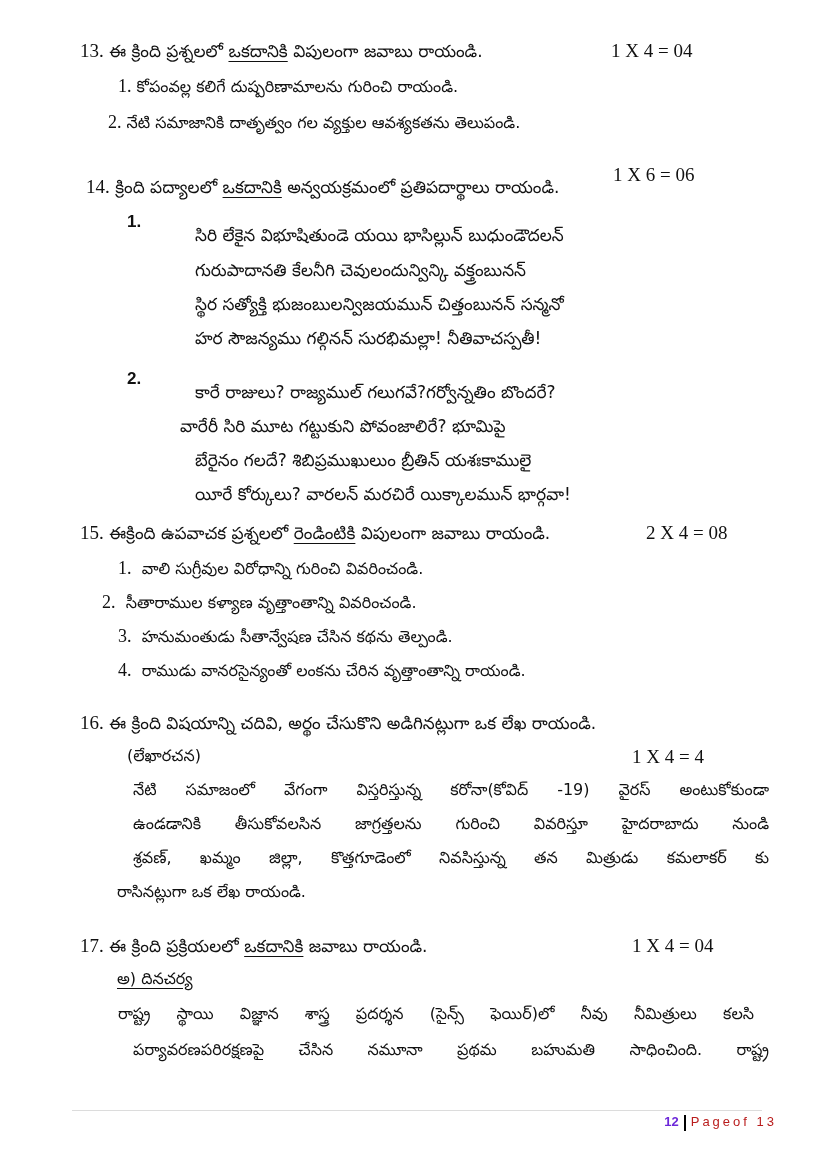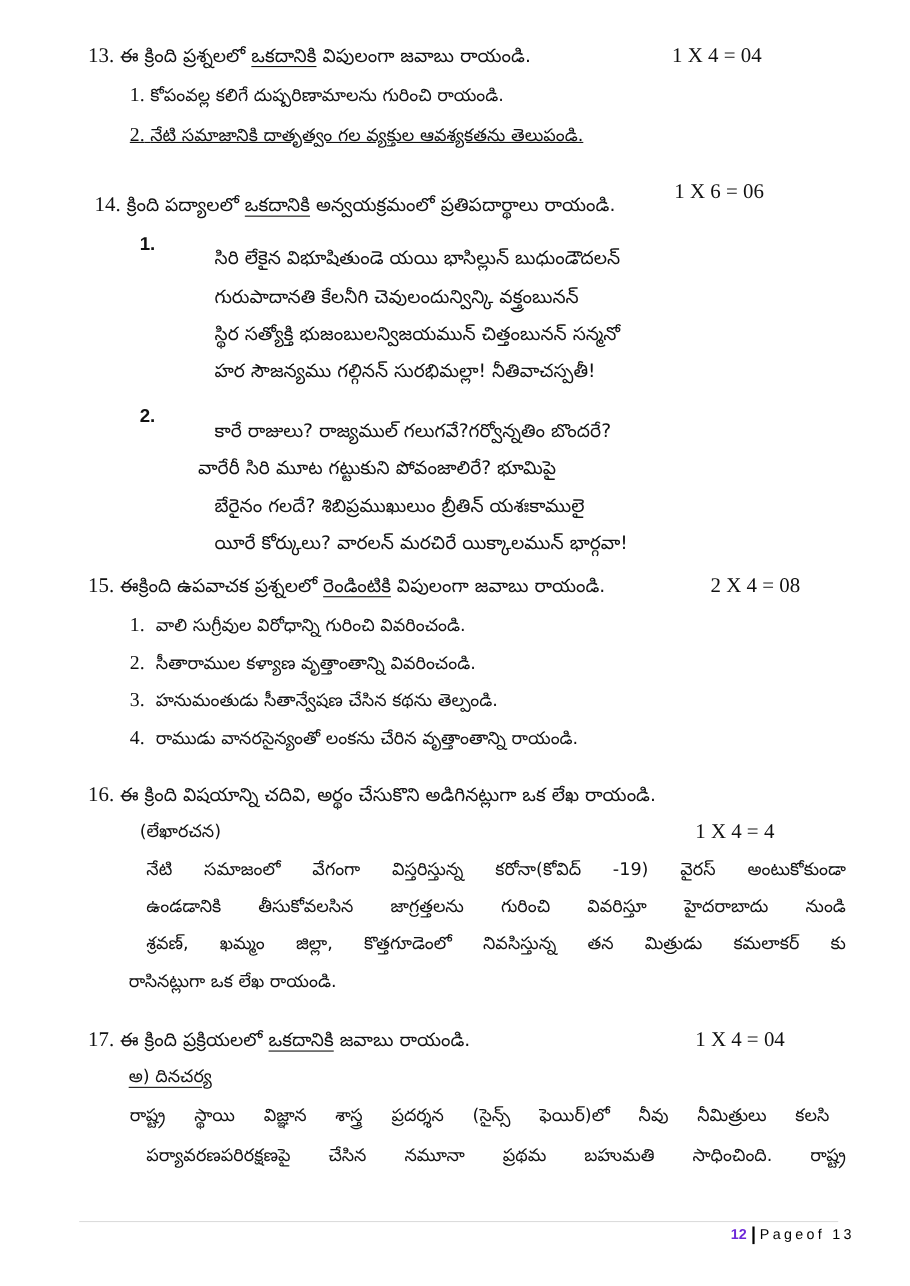--- a/index.html
+++ b/index.html
@@ -11,35 +11,35 @@
     .sub { font-size: 16px; }
     .serifnum { font-family: "Liberation Serif", serif; font-size: 18px; }
     .poem-num { font-family: "Liberation Sans", sans-serif; font-weight: bold; font-size: 17px; }
     .poem { font-size: 17px; margin-top: 14px; }
     .para { font-size: 16px; width: 636px; text-align: justify; text-align-last: justify; margin-left: 16px; }
     .u { text-decoration: underline; text-underline-offset: 4px; }
     .footer-rule { position: absolute; left: 72px; top: 1110px; width: 690px; height: 1px; background: #dcdcdc; }
     .footer { position: absolute; top: 1114px; right: 50px; font-family: "Liberation Sans", sans-serif; font-size: 13px; }
     .footer .pg { font-weight: bold; color: #6d28d9; }
     .footer .bar { display: inline-block; width: 2px; height: 16px; background: #000; vertical-align: middle; margin: 0 5px; }
-    .footer .pof { color: #000000; letter-spacing: 3px; }
+    .footer .pof { color: #b91c1c; letter-spacing: 3px; }
   </style>
 </head>
 <body>
 
 <div class="abs qhead" style="left:80px; top:40px;">
   <span class="qnum">13.</span>
   <span>ఈ క్రింది ప్రశ్నలలో </span><span class="u">ఒకదానికి</span><span> విపులంగా జవాబు రాయండి.</span>
 </div>
 <div class="abs marks" style="left:611px; top:40px;">1 X 4 = 04</div>
 <div class="abs sub" style="left:118px; top:76px;">
   <span class="serifnum">1.</span>
   <span>కోపంవల్ల కలిగే దుష్పరిణామాలను గురించి రాయండి.</span>
 </div>
-<div class="abs sub" style="left:118px; top:112px;text-decoration:underline;">
+<div class="abs sub" style="left:108px; top:112px;">
   <span class="serifnum">2.</span>
   <span>నేటి సమాజానికి దాతృత్వం గల వ్యక్తుల ఆవశ్యకతను తెలుపండి.</span>
 </div>
 
 <div class="abs qhead" style="left:86px; top:176px;">
   <span class="qnum">14.</span>
   <span>క్రింది పద్యాలలో </span><span class="u">ఒకదానికి</span><span> అన్వయక్రమంలో ప్రతిపదార్థాలు రాయండి.</span>
 </div>
 <div class="abs marks" style="left:613px; top:164px;">1 X 6 = 06</div>
 
@@ -57,21 +57,21 @@
 
 <div class="abs qhead" style="left:80px; top:522px;">
   <span class="qnum">15.</span>
   <span>ఈక్రింది ఉపవాచక ప్రశ్నలలో </span><span class="u">రెండింటికి</span><span> విపులంగా జవాబు రాయండి.</span>
 </div>
 <div class="abs marks" style="left:646px; top:522px;">2 X 4 = 08</div>
 <div class="abs sub" style="left:118px; top:558px;">
   <span class="serifnum">1.</span>&nbsp;
   <span>వాలి సుగ్రీవుల విరోధాన్ని గురించి వివరించండి.</span>
 </div>
-<div class="abs sub" style="left:118px; top:592px;">
+<div class="abs sub" style="left:102px; top:592px;">
   <span class="serifnum">2.</span>&nbsp;
   <span>సీతారాముల కళ్యాణ వృత్తాంతాన్ని వివరించండి.</span>
 </div>
 <div class="abs sub" style="left:118px; top:626px;">
   <span class="serifnum">3.</span>&nbsp;
   <span>హనుమంతుడు సీతాన్వేషణ చేసిన కథను తెల్పండి.</span>
 </div>
 <div class="abs sub" style="left:118px; top:660px;">
   <span class="serifnum">4.</span>&nbsp;
   <span>రాముడు  వానరసైన్యంతో లంకను చేరిన వృత్తాంతాన్ని రాయండి.</span>

